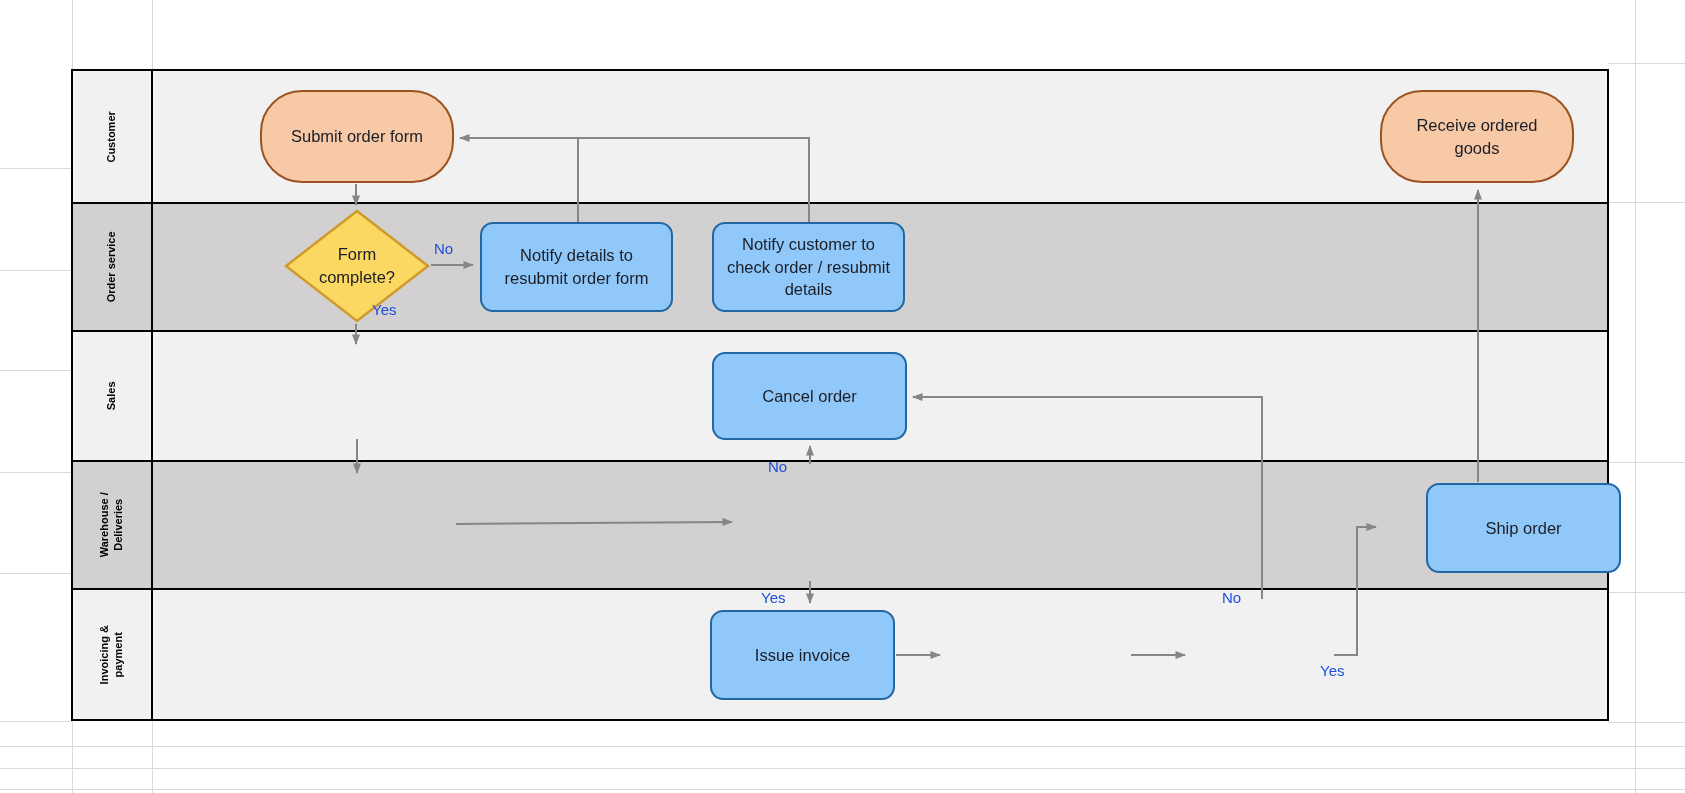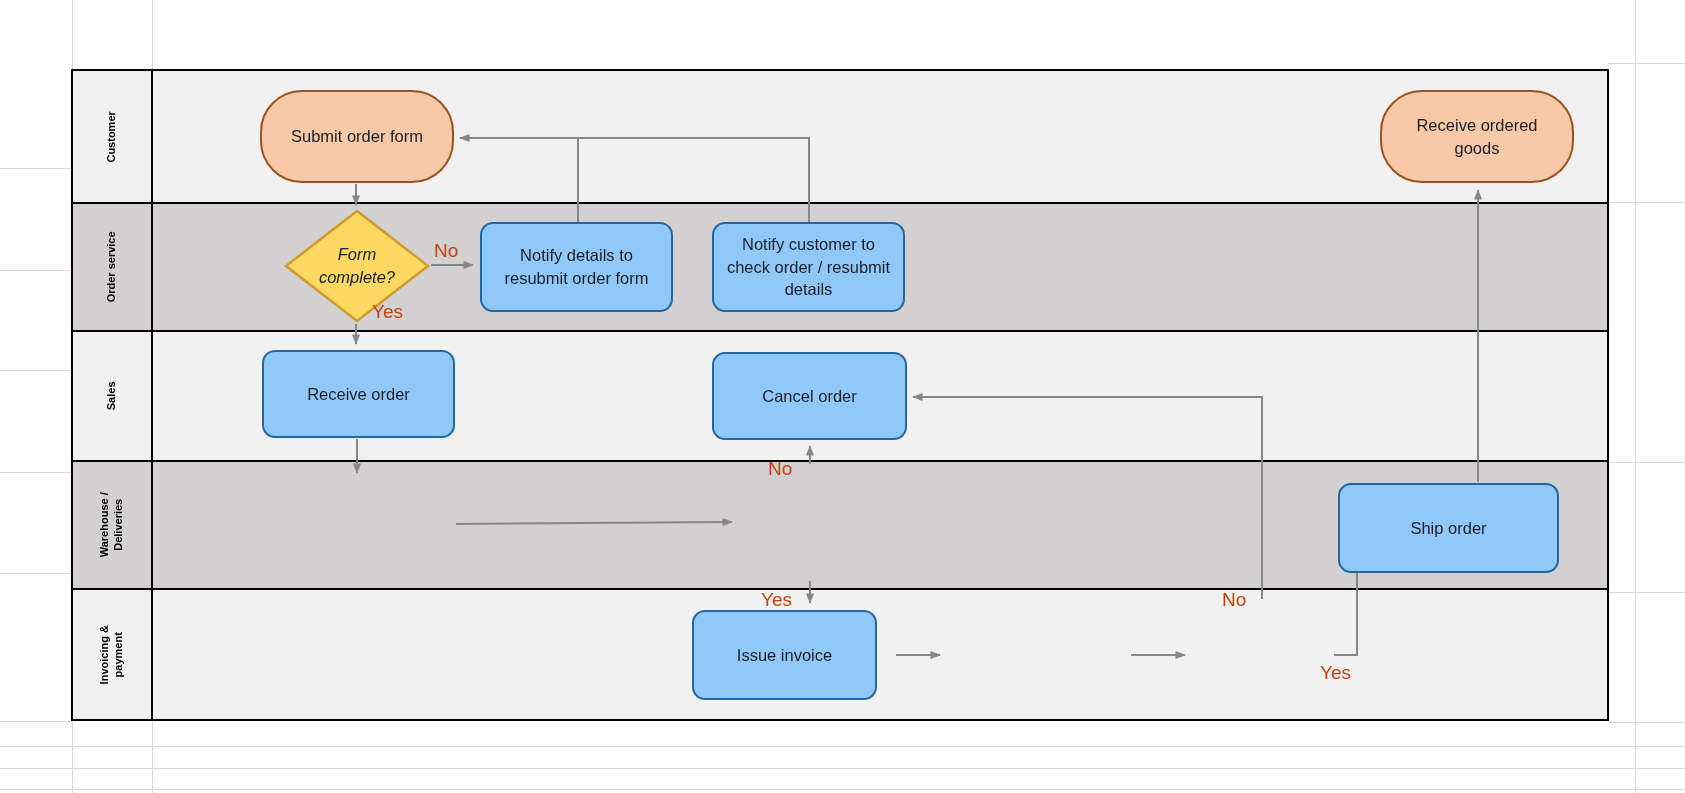--- a/index.html
+++ b/index.html
@@ -28,24 +28,24 @@
   path.edge{fill:none;stroke:#868686;stroke-width:2px;}
 
   
   .node{position:absolute;display:flex;align-items:center;justify-content:center;text-align:center;
         font-size:16.5px;color:#1b1e26;line-height:1.38;z-index:3;box-sizing:border-box;}
   .process{background:#90c8fa;border:2.5px solid #2367a2;border-radius:13px;padding:4px 8px;}
   .terminator{background:#f7c9a7;border:2.5px solid #9a5221;border-radius:42px;padding:4px 16px;}
   .decision{background:transparent;border:none;padding:0 24px;}
   .decision svg{position:absolute;left:0;top:0;width:100%;height:100%;}
   .decision .diamond{fill:#fbd862;stroke:#cf9a29;stroke-width:2.5px;}
-  .decision .node-label{position:relative;font-style:italic;}
+  .decision .node-label{position:relative;}
 
   
-  .edge-label{position:absolute;font-size:19px;color:#c2410c;z-index:4;white-space:nowrap;}
+  .edge-label{position:absolute;font-size:15px;color:#1d4ed8;z-index:4;white-space:nowrap;}
 </style>
 </head>
 <body>
 
 <div class="sheet">
 
   <div class="gridline gl-v" style="left:72px;top:0;height:70px"></div>
   <div class="gridline gl-v" style="left:152px;top:0;height:70px"></div>
   <div class="gridline gl-v" style="left:72px;top:720px;height:73px"></div>
   <div class="gridline gl-v" style="left:152px;top:720px;height:73px"></div>
@@ -136,35 +136,32 @@
   </div>
 
   <div class="node process" style="left:480px;top:222px;width:193px;height:90px">
     <span class="node-label">Notify details to resubmit order form</span>
   </div>
 
   <div class="node process" style="left:712px;top:222px;width:193px;height:90px">
     <span class="node-label">Notify customer to check order / resubmit details</span>
   </div>
 
-  <div class="node process" style="left:262px;top:350px;width:193px;height:88px">
-    <span class="node-label">Receive order</span>
-  </div>
 
   <div class="node process" style="left:712px;top:352px;width:195px;height:88px">
     <span class="node-label">Cancel order</span>
   </div>
 
 
 
-  <div class="node process" style="left:1338px;top:483px;width:221px;height:90px">
+  <div class="node process" style="left:1426px;top:483px;width:195px;height:90px">
     <span class="node-label">Ship order</span>
   </div>
 
-  <div class="node process" style="left:692px;top:610px;width:185px;height:90px">
+  <div class="node process" style="left:710px;top:610px;width:185px;height:90px">
     <span class="node-label">Issue invoice</span>
   </div>
 
 
 
   <div class="edge-label" style="left:434px;top:240px">No</div>
   <div class="edge-label" style="left:372px;top:301px">Yes</div>
   <div class="edge-label" style="left:768px;top:458px">No</div>
   <div class="edge-label" style="left:761px;top:589px">Yes</div>
   <div class="edge-label" style="left:1222px;top:589px">No</div>

